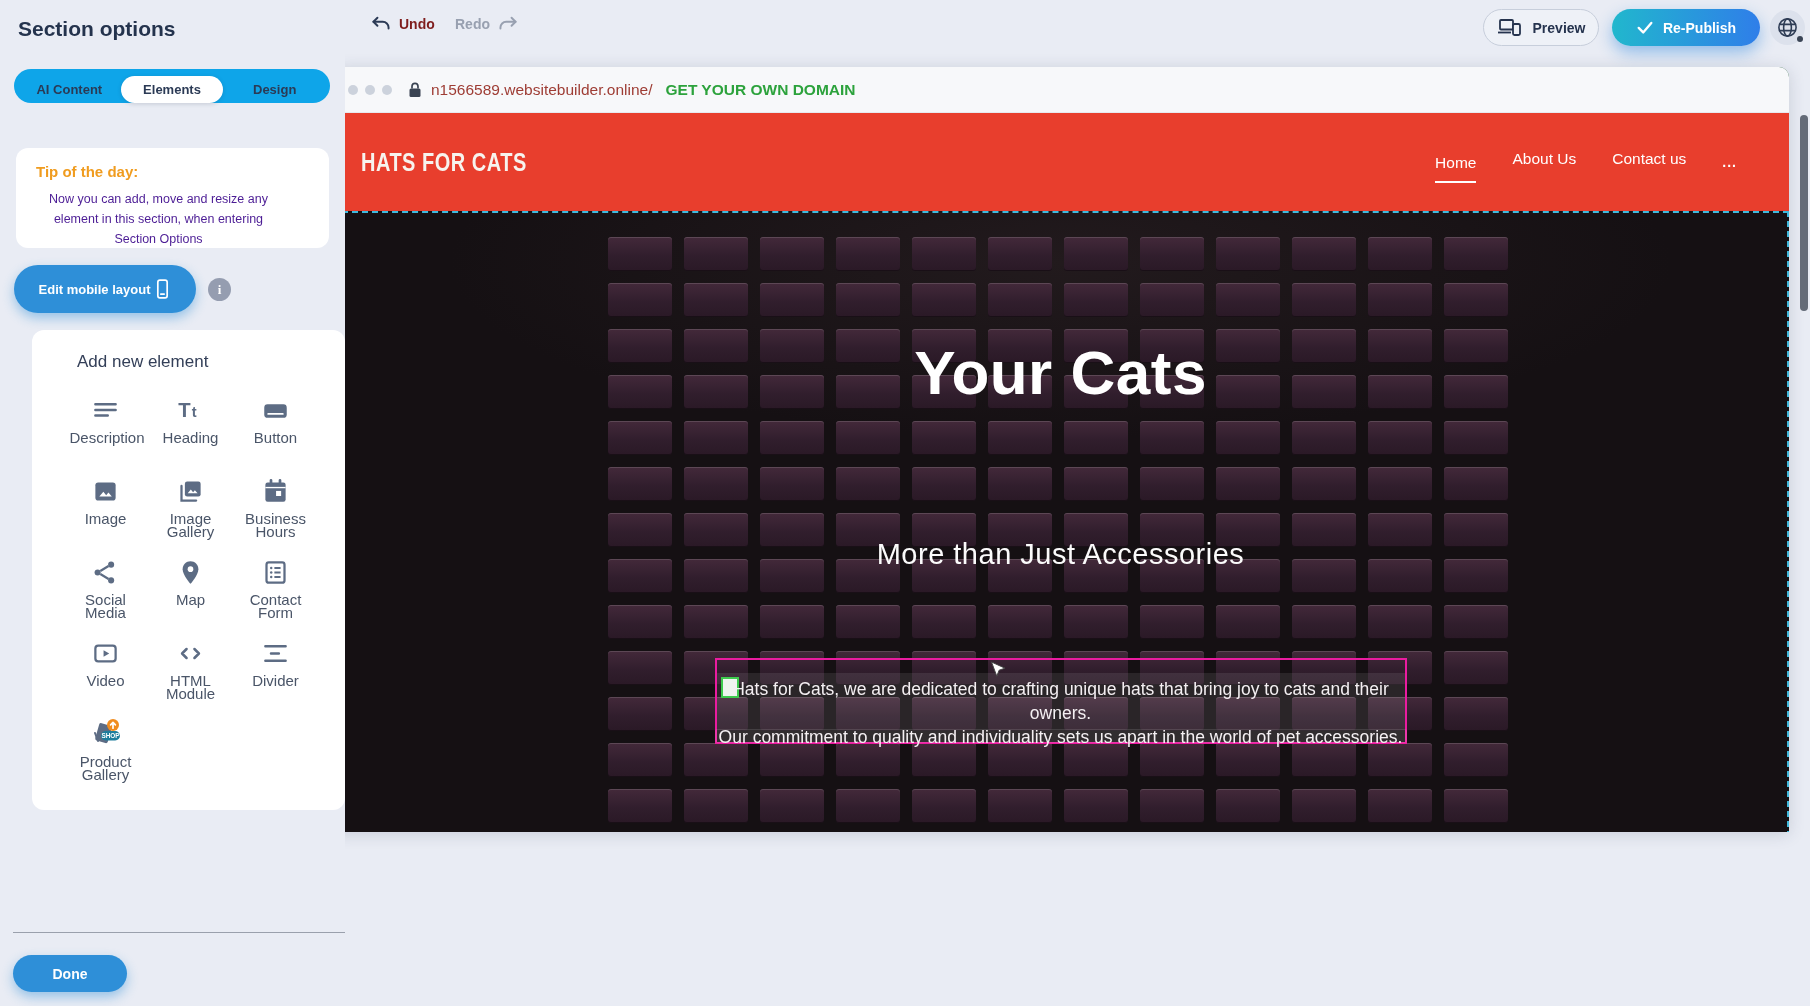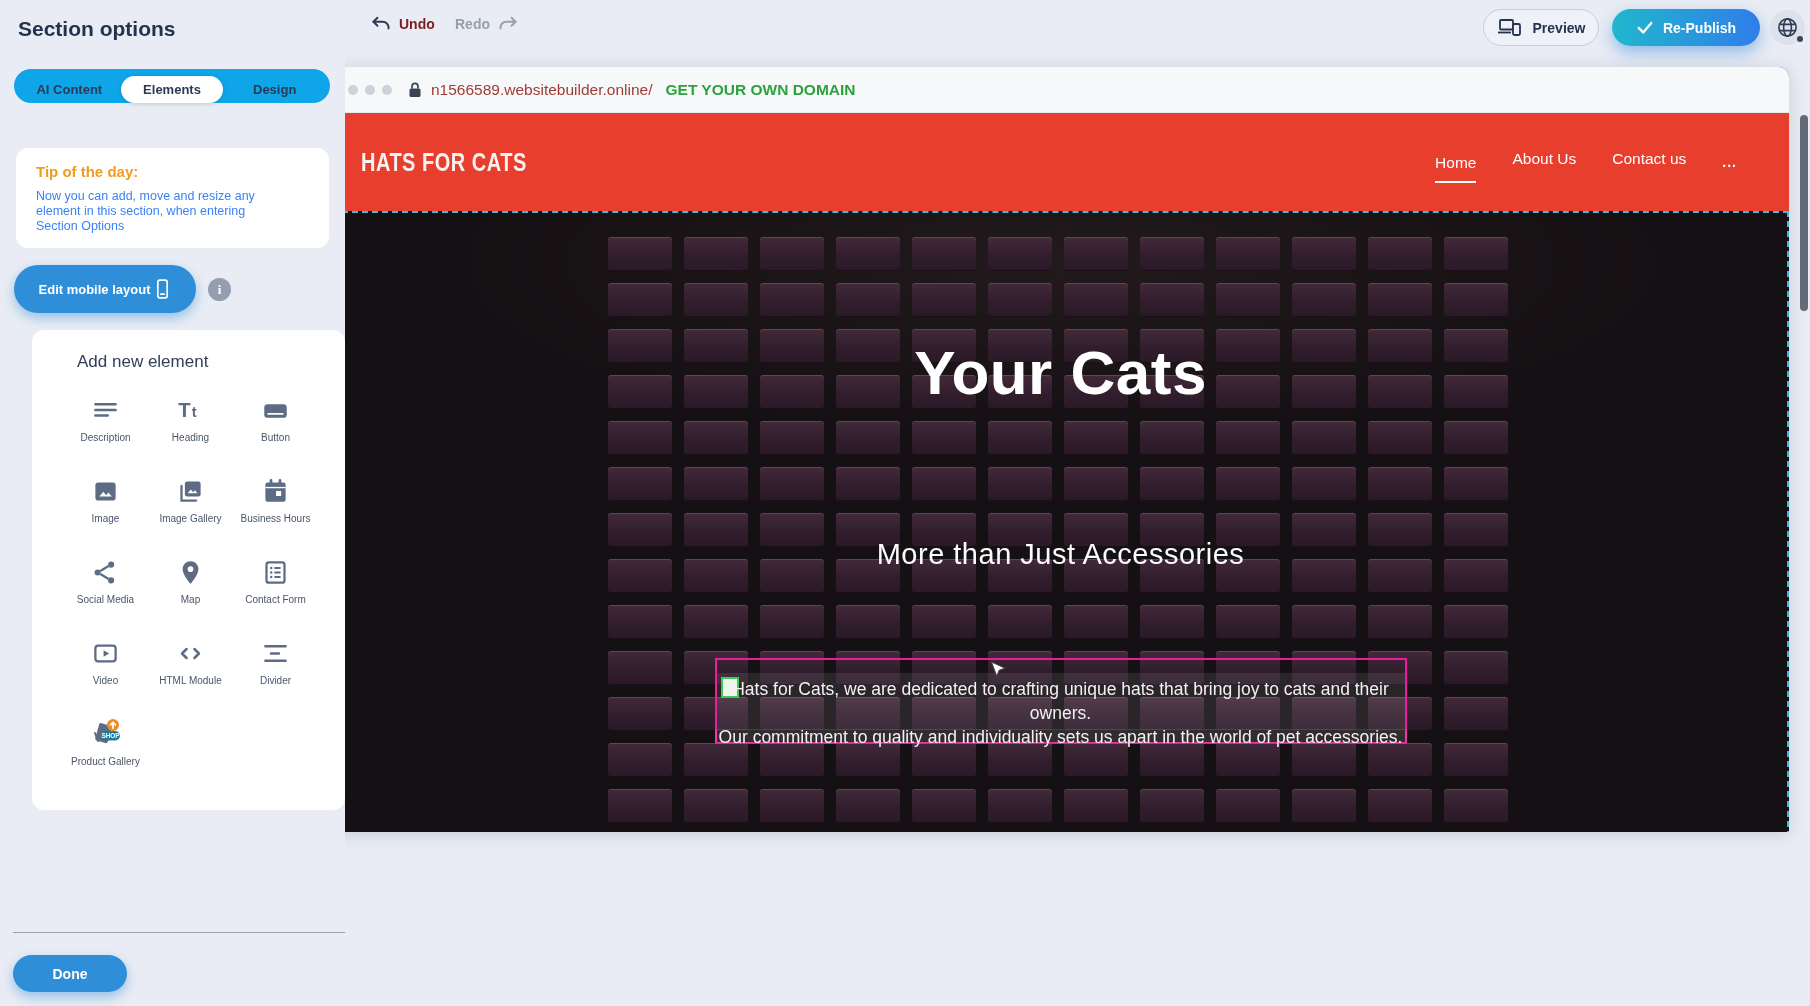--- a/index.html
+++ b/index.html
@@ -13,31 +13,31 @@
 
   
   .panel { position:absolute; left:0; top:0; width:345px; height:1006px; background:#e9ecf4; z-index:5; }
   .panel-title { position:absolute; left:18px; top:17px; font-size:21px; font-weight:bold; color:#24334d; }
   .tabs { position:absolute; left:14px; top:69px; width:316px; height:34px; background:#0ea5e9; border-radius:17px; display:flex; align-items:flex-end; padding:0 4px; }
   .tab { flex:1; text-align:center; font-size:13px; font-weight:bold; color:#2b3a55; height:27px; line-height:27px; border-radius:14px; cursor:pointer; }
   .tab.active { background:#ffffff; box-shadow:0 1px 4px rgba(40,50,80,.18); }
 
   .tip-card { position:absolute; left:16px; top:148px; width:313px; height:100px; background:#fff; border-radius:12px; padding:15px 20px; }
   .tip-heading { color:#f09c1f; font-weight:bold; font-size:15px; margin-bottom:9px; }
-  .tip-body { color:#3b82f6; font-size:12.5px; line-height:15px; width:245px; }
+  .tip-body { color:#4c1d95; font-size:12.5px; line-height:20px; width:245px;text-align:center; }
 
   .edit-mobile { position:absolute; left:14px; top:265px; width:182px; height:48px; border-radius:24px; background:#2e8fd8; color:#fff; font-weight:bold; font-size:13px; display:flex; align-items:center; justify-content:center; gap:4px; box-shadow:0 5px 12px rgba(46,143,216,.45); cursor:pointer; }
   .info-dot { position:absolute; left:208px; top:278px; width:23px; height:23px; border-radius:50%; background:#959db0; color:#fff; font-size:13px; font-weight:bold; font-family:"Liberation Serif",serif; display:flex; align-items:center; justify-content:center; cursor:pointer; }
 
   .add-card { position:absolute; left:32px; top:330px; width:313px; height:480px; background:#fff; border-radius:12px; padding:22px 0 0 31px; }
   .add-heading { font-size:17px; color:#333f58; margin-left:14px; }
   .el-grid { display:grid; grid-template-columns:repeat(3,85px); grid-auto-rows:81px; margin-top:22px; }
   .el-item { display:flex; flex-direction:column; align-items:center; text-align:center; cursor:pointer; }
   .el-icon { height:32px; display:flex; align-items:center; justify-content:center; }
-  .el-label { font-size:10px; color:#4a5568; line-height:13px; margin-top:5px; max-width:72px; }
+  .el-label { font-size:15px; color:#4a5568; line-height:13px; margin-top:5px; max-width:72px; }
 
   .panel-divider { position:absolute; left:13px; top:932px; width:332px; border-top:1px solid #9aa0ac; }
   .done-btn { position:absolute; left:13px; top:955px; width:114px; height:37px; border-radius:19px; background:#2e8fd8; color:#fff; font-size:14px; font-weight:bold; display:flex; align-items:center; justify-content:center; box-shadow:0 5px 12px rgba(46,143,216,.45); cursor:pointer; }
 
   
   .undo-btn, .redo-btn { position:absolute; top:16px; display:flex; align-items:center; gap:8px; font-size:14px; font-weight:bold; cursor:pointer; }
   .undo-btn { left:371px; color:#7f1d1d; }
   .redo-btn { left:455px; color:#98a0b0;justify-content:space-between; }
   .preview-btn { position:absolute; left:1483px; top:9px; width:116px; height:37px; border:1.5px solid #c7cedb; border-radius:19px; display:flex; align-items:center; justify-content:center; gap:11px; color:#25334e; font-size:14px; font-weight:bold; cursor:pointer; background:rgba(255,255,255,.25); }
   .republish-btn { position:absolute; left:1612px; top:9px; width:148px; height:37px; border-radius:19px; background:linear-gradient(90deg,#21b7cd,#2f7ee9); color:#fff; display:flex; align-items:center; justify-content:center; gap:9px; font-size:14px; font-weight:bold; box-shadow:0 7px 16px rgba(40,130,220,.45); cursor:pointer; }

